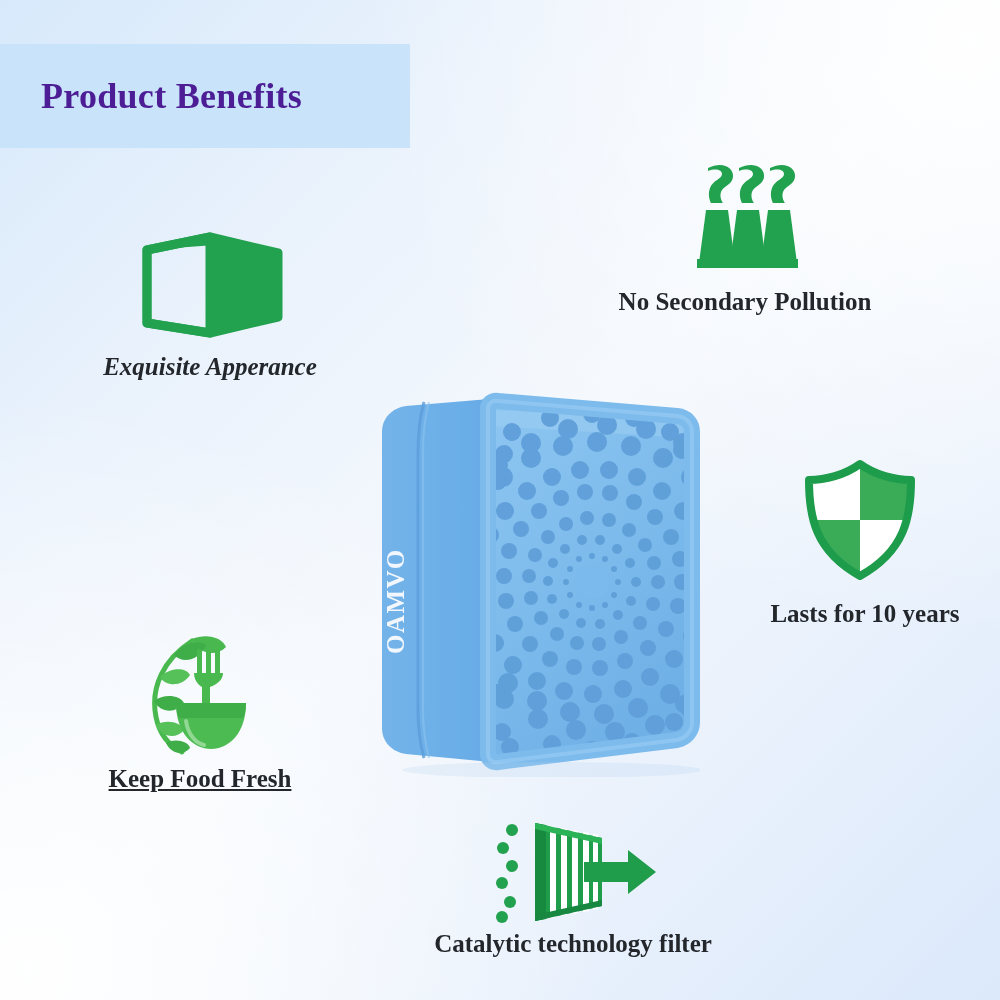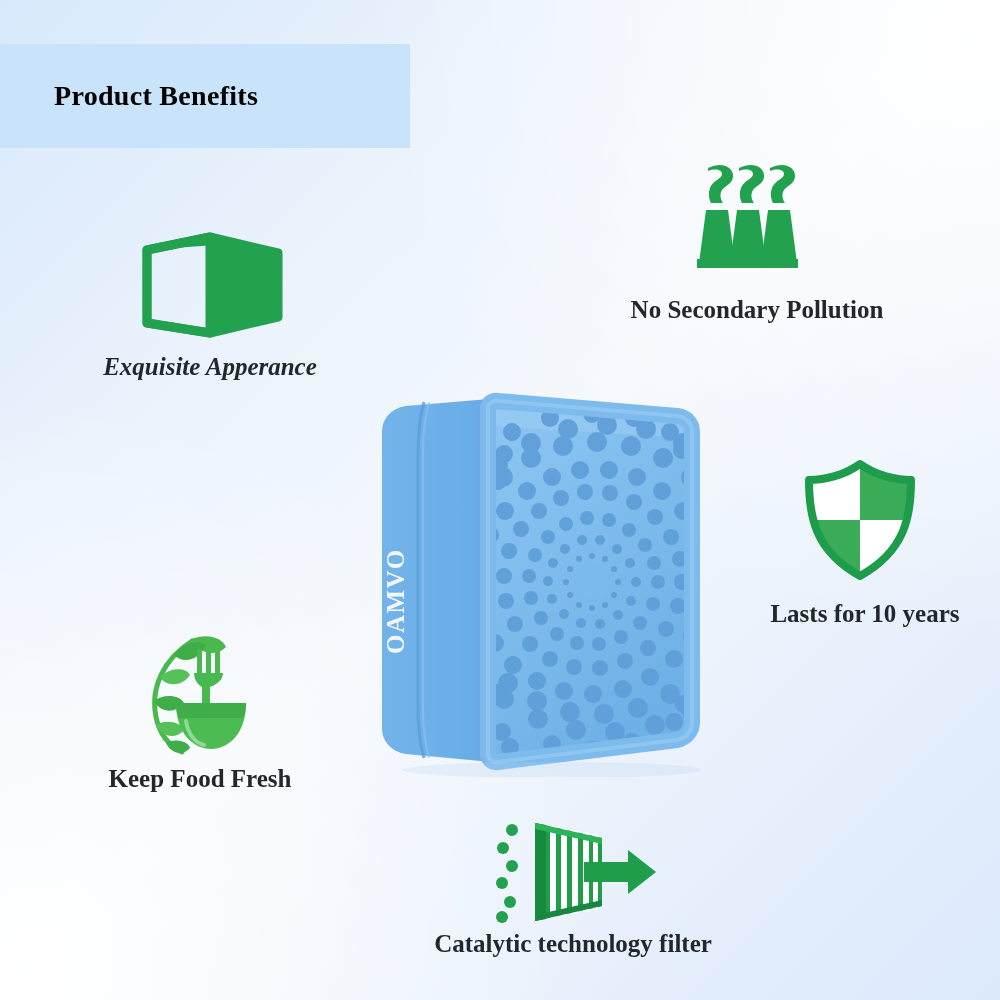--- a/index.html
+++ b/index.html
@@ -29,24 +29,24 @@
     position: absolute;
     left: 0;
     top: 44px;
     width: 410px;
     height: 104px;
     background: #c9e3fa;
     display: flex;
     align-items: center;
   }
   .title-text {
-    margin-left: 54px;
-    font-size: 28px;
+    margin-left: 41px;
+    font-size: 36px;
     font-weight: bold;
-    color: #000000;
+    color: #4c1d95;
     letter-spacing: 0.3px;
     white-space: nowrap;
   }
 
   
   .feature {
     position: absolute;
   }
   .feature-label {
     position: absolute;
@@ -64,27 +64,27 @@
   .f-appearance   { left: 60px;  top: 225px; width: 300px; height: 200px; }
   .f-pollution    { left: 585px; top: 160px; width: 320px; height: 190px; }
   .f-lasts        { left: 740px; top: 455px; width: 250px; height: 210px; }
   .f-fresh        { left: 75px;  top: 625px; width: 250px; height: 205px; }
   .f-catalytic    { left: 398px; top: 818px; width: 350px; height: 155px; }
 
   .f-appearance .icon-wrap { left: 75px;  top: 0;   width: 150px; height: 115px; }
   .f-appearance .feature-label { left: 0;  top: 128px; width: 300px; font-style: italic; }
 
   .f-pollution .icon-wrap { left: 110px; top: 0;   width: 105px; height: 110px; }
-  .f-pollution .feature-label { left: 12px;  top: 128px; width: 320px; margin-top: 8px; }
+  .f-pollution .feature-label { left: 0;  top: 128px; width: 320px; }
 
   .f-lasts .icon-wrap { left: 55px;  top: 0;   width: 130px; height: 130px; }
   .f-lasts .feature-label { left: 0;  top: 145px; width: 250px; }
 
   .f-fresh .icon-wrap { left: 55px;  top: 0;   width: 135px; height: 130px; }
-  .f-fresh .feature-label { left: 0;  top: 140px; width: 250px; }
+  .f-fresh .feature-label { left: 0;  top: 140px; width: 250px; text-decoration: underline; }
 
   .f-catalytic .icon-wrap { left: 90px; top: 0;  width: 170px; height: 105px; }
   .f-catalytic .feature-label { left: 0; top: 112px; width: 350px; }
 
   .icon-wrap svg { display: block; width: 100%; height: 100%; }
 
   
   #product {
     position: absolute;
     left: 352px;

